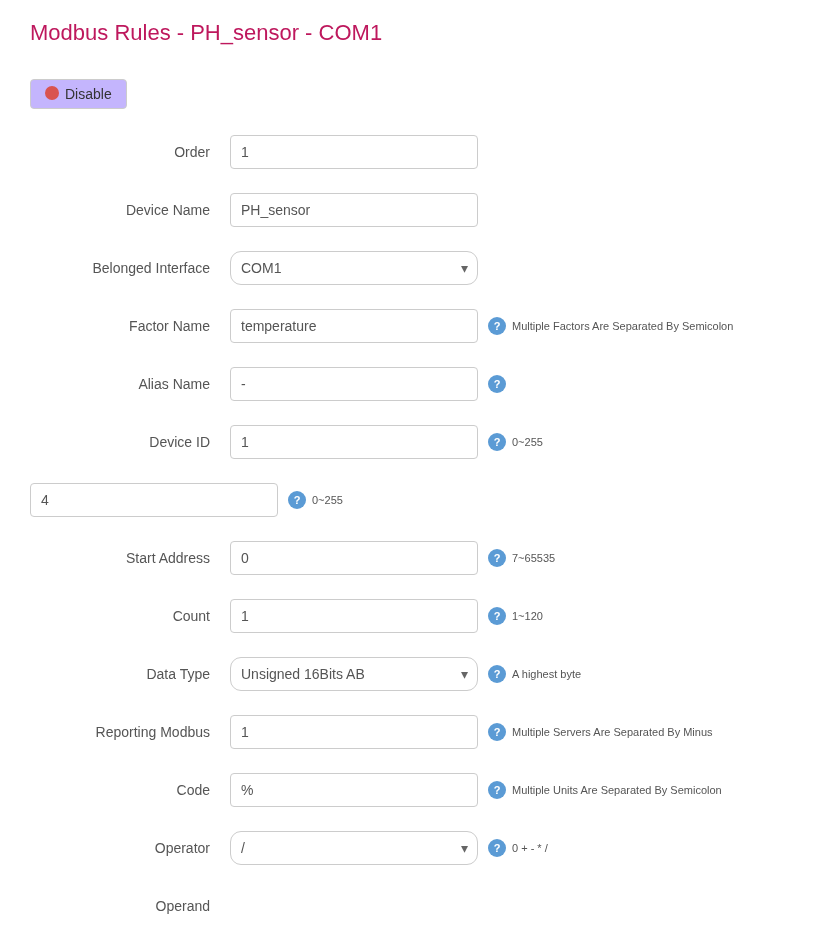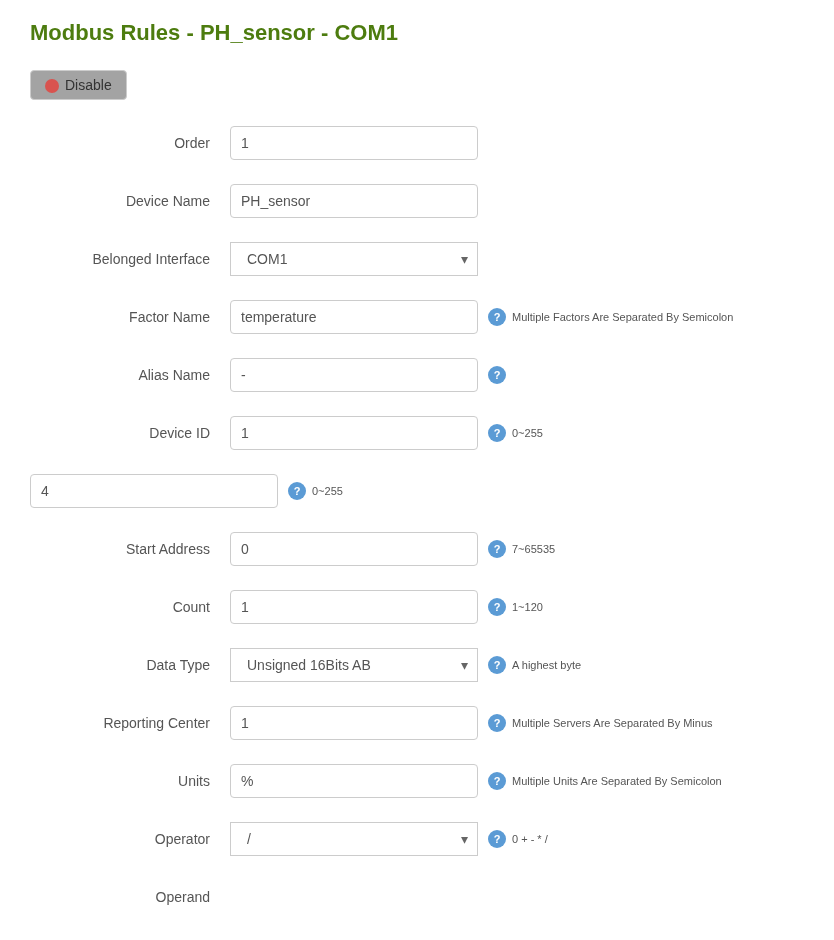--- a/index.html
+++ b/index.html
@@ -6,24 +6,24 @@
     body {
       font-family: Arial, sans-serif;
       background: #fff;
       color: #333;
       font-size: 14px;
       padding: 20px 30px;
       width: 834px;
       min-height: 940px;
     }
     h1 {
-      color: #4d7c0f;
+      color: #be185d;
       font-size: 22px;
-      font-weight: bold;
-      margin-bottom: 19px;
+      font-weight: normal;
+      margin-bottom: 28px;
       border-bottom: none;
     }
     .form-row {
       display: flex;
       align-items: center;
       margin-bottom: 18px;
       min-height: 40px;
     }
     .form-label {
       width: 200px;
@@ -41,22 +41,22 @@
       padding: 0 10px;
       font-size: 14px;
       color: #555;
       background: #fff;
       outline: none;
     }
     .form-select {
       width: 248px;
       height: 34px;
       border: 1px solid #ccc;
-      border-radius: 0;
-      padding: 0 16px;
+      border-radius: 11px;
+      padding: 0 10px;
       font-size: 14px;
       color: #555;
       background: #fff;
       appearance: none;
       -webkit-appearance: none;
       cursor: pointer;
       outline: none;
       position: relative;
     }
     .select-wrapper {
@@ -95,25 +95,25 @@
       margin-right: 6px;
       flex-shrink: 0;
       cursor: pointer;
     }
     .hint-text {
       color: #555;
       font-size: 11px;
     }
     .disable-btn {
       display: inline-flex;
-      align-items: flex-end;
+      align-items: flex-start;
       padding: 6px 14px;
       border: 1px solid #ccc;
       border-radius: 4px;
-      background: #a3a3a3;
+      background: #c4b5fd;
       cursor: pointer;
       font-size: 14px;
       color: #333;
       gap: 6px;
     }
     .disable-dot {
       width: 14px;
       height: 14px;
       border-radius: 50%;
       background: #d9534f;
@@ -211,30 +211,30 @@
       <option>Unsigned 16Bits AB</option>
     </select>
   </div>
   <div class="hint-area">
     <span class="hint-icon">?</span>
     <span class="hint-text">A highest byte</span>
   </div>
 </div>
 
 <div class="form-row">
-  <div class="form-label">Reporting Center</div>
+  <div class="form-label">Reporting Modbus</div>
   <input class="form-control" type="text" value="1" style="">
   <div class="hint-area">
     <span class="hint-icon">?</span>
     <span class="hint-text">Multiple Servers Are Separated By Minus</span>
   </div>
 </div>
 
 <div class="form-row">
-  <div class="form-label">Units</div>
+  <div class="form-label">Code</div>
   <input class="form-control" type="text" value="%" style="">
   <div class="hint-area">
     <span class="hint-icon">?</span>
     <span class="hint-text">Multiple Units Are Separated By Semicolon</span>
   </div>
 </div>
 
 <div class="form-row">
   <div class="form-label">Operator</div>
   <div class="select-wrapper">

